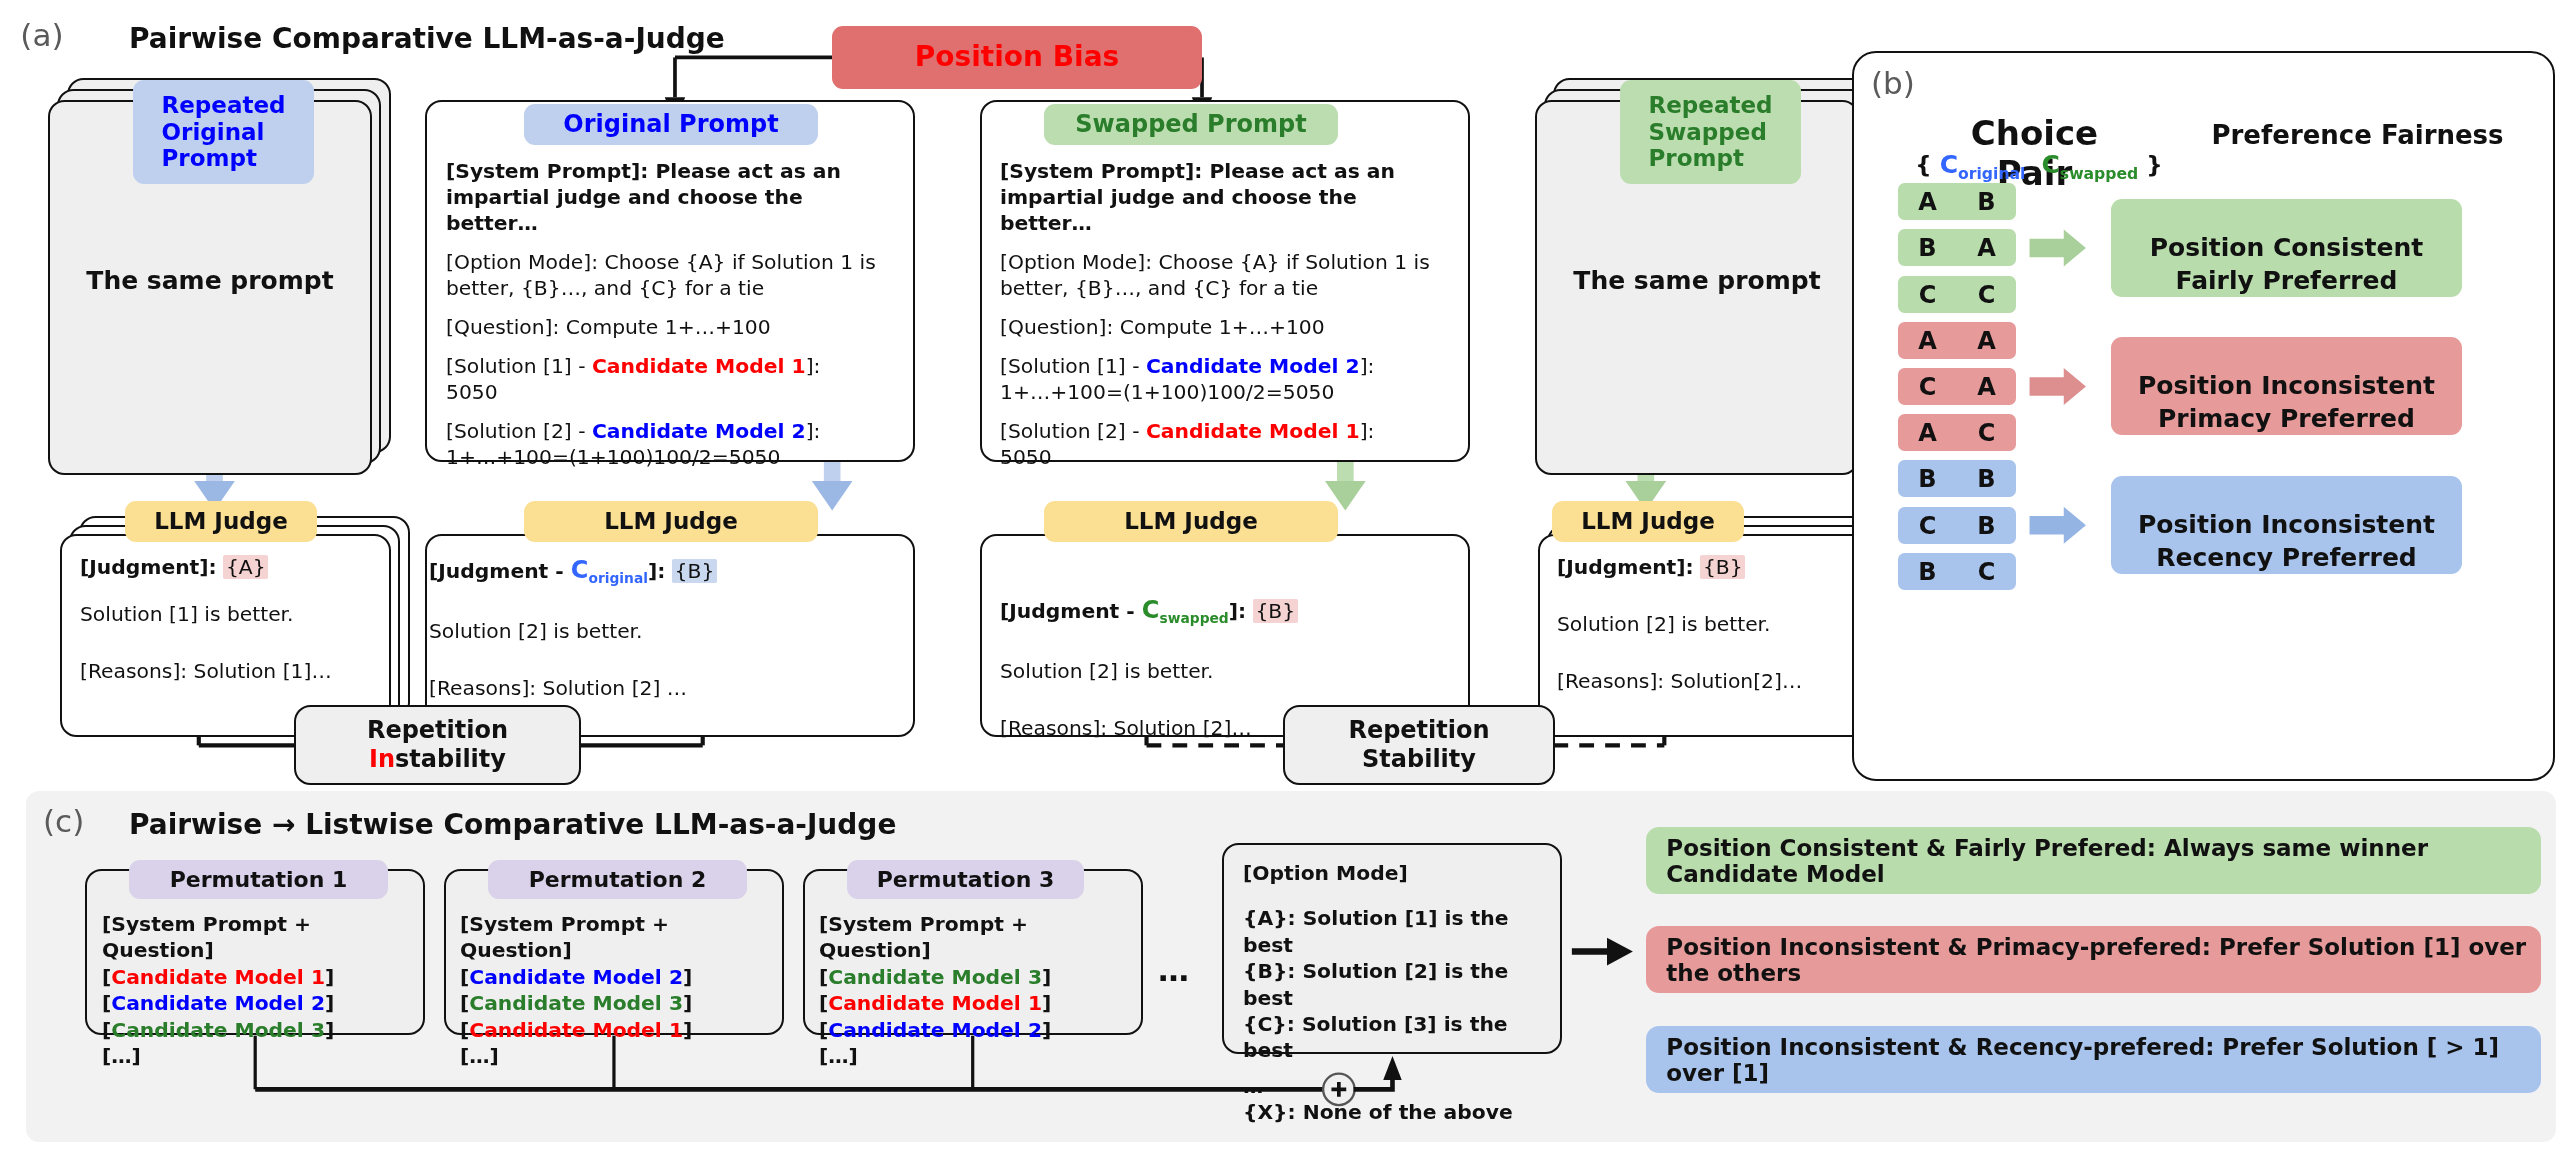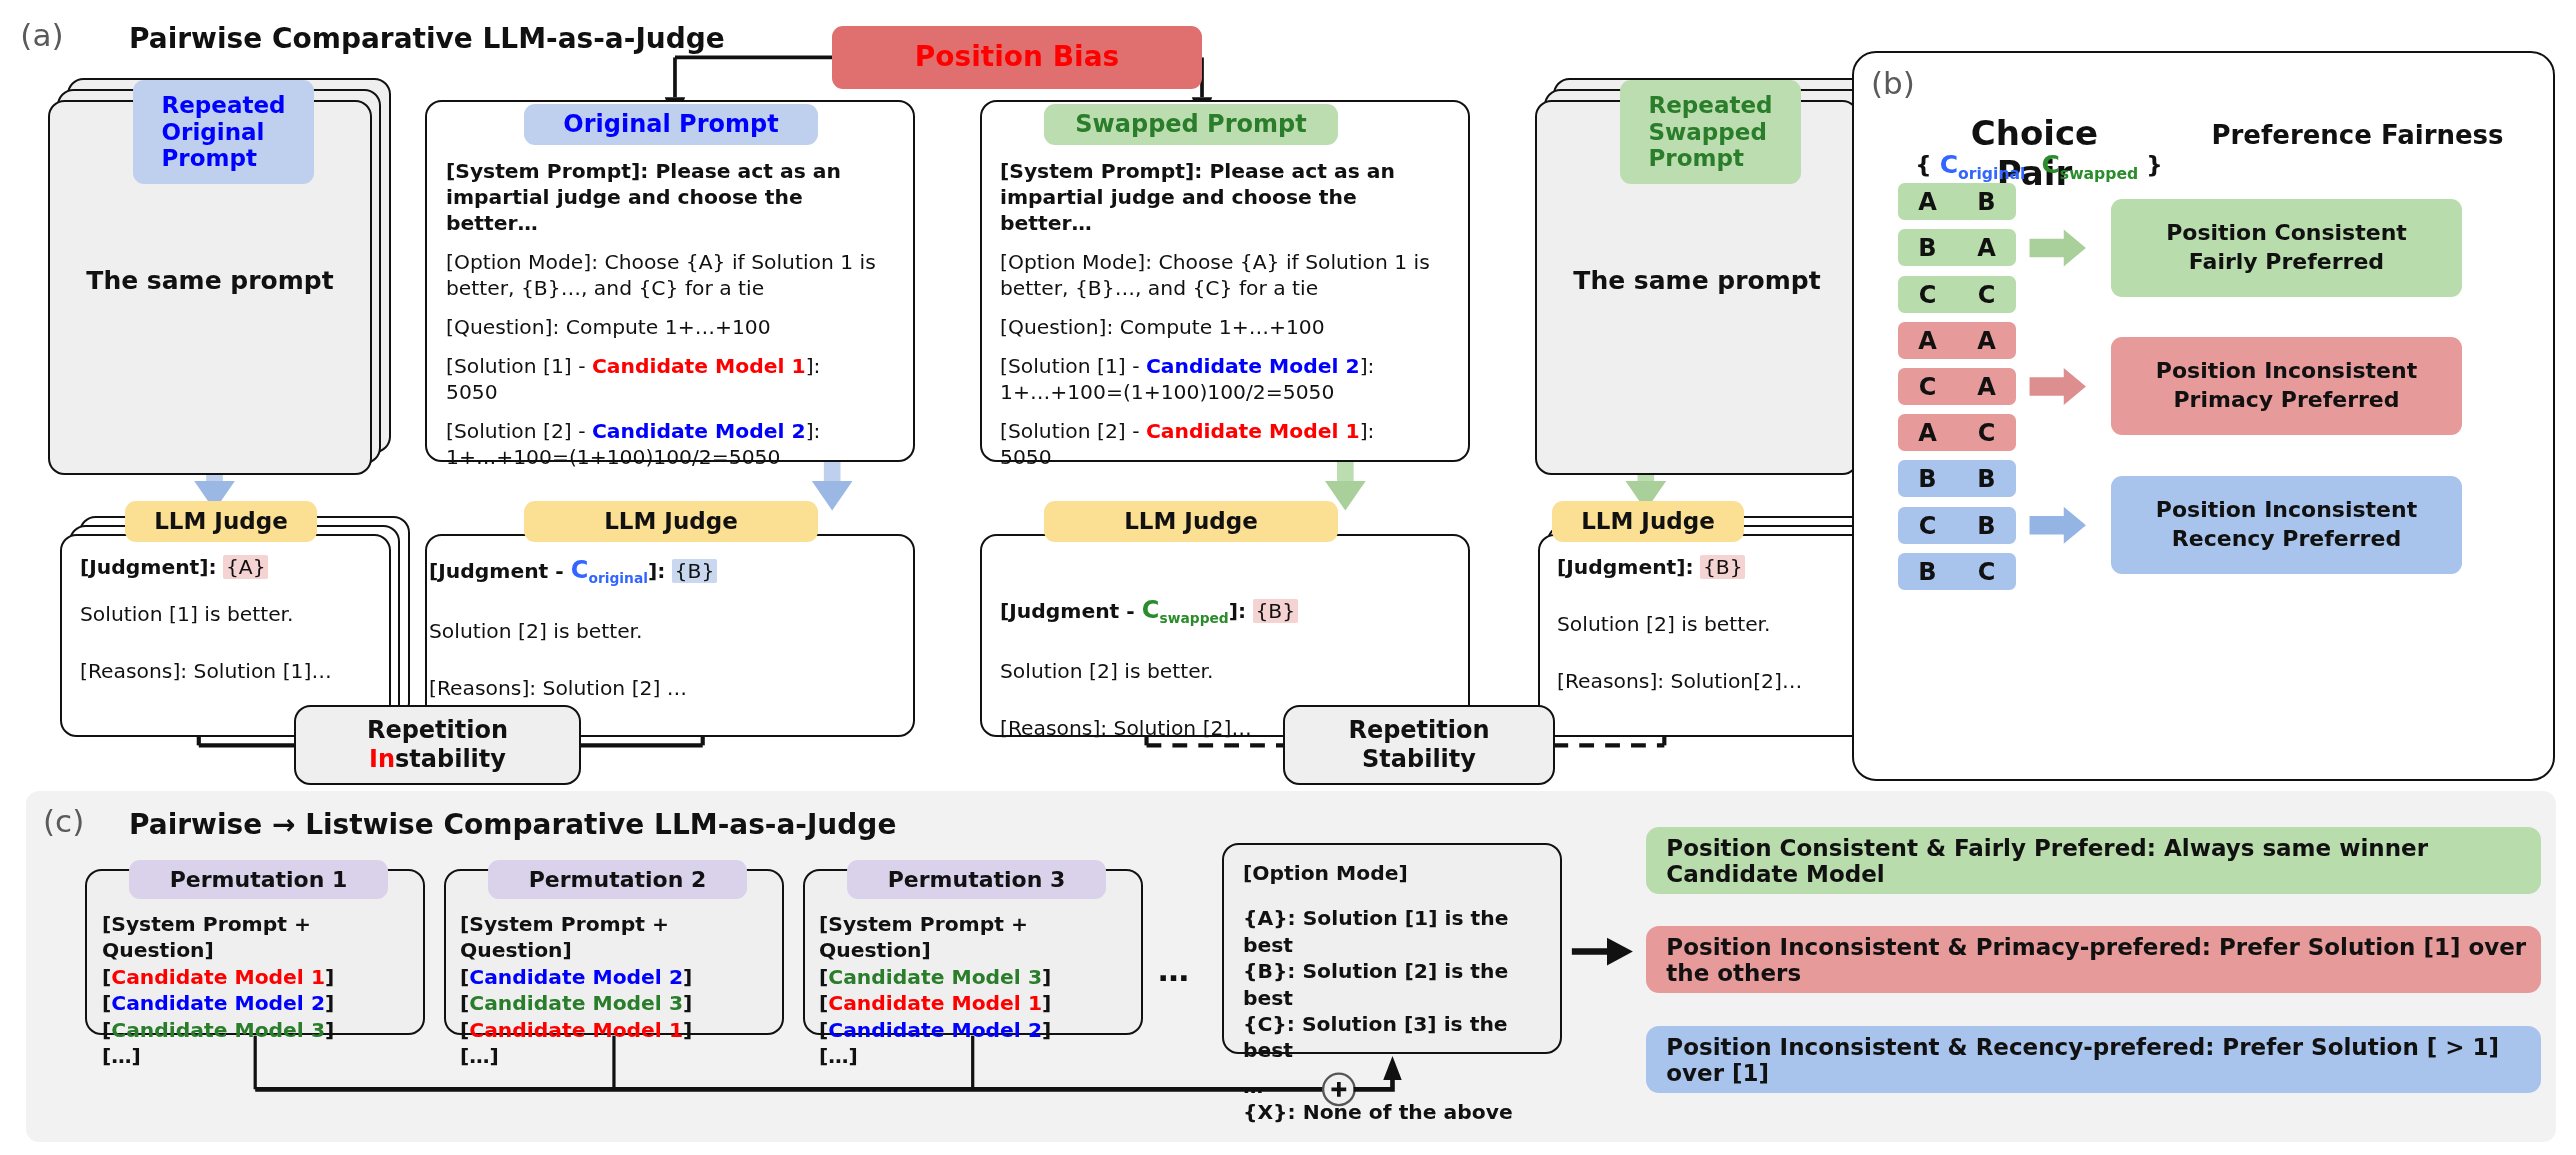--- a/index.html
+++ b/index.html
@@ -36,22 +36,22 @@
   .hl-pink{background:#f6d3d3;padding:0 2.8px;border-radius:1.8px;}
   .hl-blue{background:#c9d7ef;padding:0 2.8px;border-radius:1.8px;}
   sub{font-size:.68em;}
 
   
   .choice{border-radius:6.5px;display:flex;align-items:center;font-size:24px;font-weight:700;}
   .choice span{width:50%;text-align:center;}
   .cg{background:#b8dcab;}
   .cr{background:#e79a9a;}
   .cb{background:#a8c4ec;}
-  .outbox{border-radius:11px;display:flex;align-items:center;justify-content:center;
-          text-align:center;font-size:22px;font-weight:700;line-height:1.3;}
+  .outbox{border-radius:11px;display:flex;align-items:flex-end;justify-content:center;
+          text-align:center;font-size:25px;font-weight:700;line-height:1.3;}
   .og{background:#b8dcab;}
   .orr{background:#e79a9a;}
   .ob{background:#a8c4ec;}
 
   
   #panelc{background:#f2f2f2;border-radius:13px;}
   .permbody{font-size:20.3px;line-height:1.30;font-weight:700;}
   .resbar{border-radius:13px;display:flex;align-items:center;padding-left:20.3px;
           font-size:23px;font-weight:700;}
   .rg{background:#b8dcab;}
@@ -282,21 +282,21 @@
 <div class="abs pill purple" style="left:488px;top:860px;width:259px;height:39px;font-size:22px;">Permutation 2</div>
 <div class="abs permbody" style="left:460px;top:911px;width:314px;">
   <div>[System Prompt + Question]</div>
   <div>[<span class="blue">Candidate Model 2</span>]</div>
   <div>[<span class="green">Candidate Model 3</span>]</div>
   <div>[<span class="red">Candidate Model 1</span>]</div>
   <div>[…]</div>
 </div>
 
 <div class="abs card grey" style="left:803px;top:869px;width:340px;height:166px;"></div>
-<div class="abs pill purple" style="left:847px;top:860px;width:259px;height:39px;font-size:22px;">Permutation 3</div>
+<div class="abs pill purple" style="left:847px;top:860px;width:237px;height:39px;font-size:22px;">Permutation 3</div>
 <div class="abs permbody" style="left:819px;top:911px;width:314px;">
   <div>[System Prompt + Question]</div>
   <div>[<span class="green">Candidate Model 3</span>]</div>
   <div>[<span class="red">Candidate Model 1</span>]</div>
   <div>[<span class="blue">Candidate Model 2</span>]</div>
   <div>[…]</div>
 </div>
 
 <div class="abs" style="left:1158px;top:952px;font-size:31px;font-weight:700;">…</div>
 

